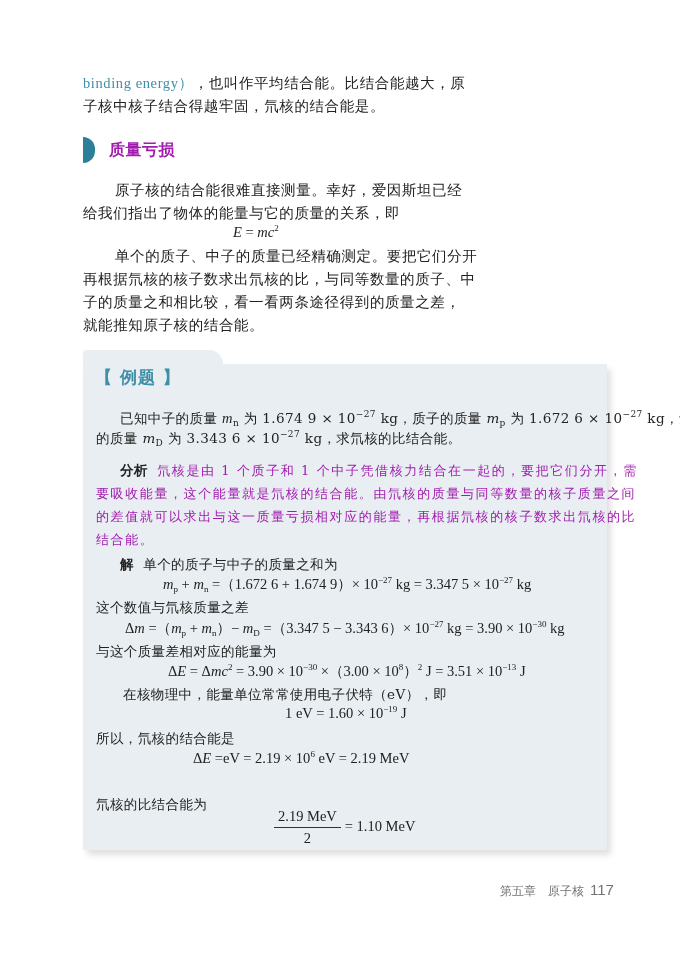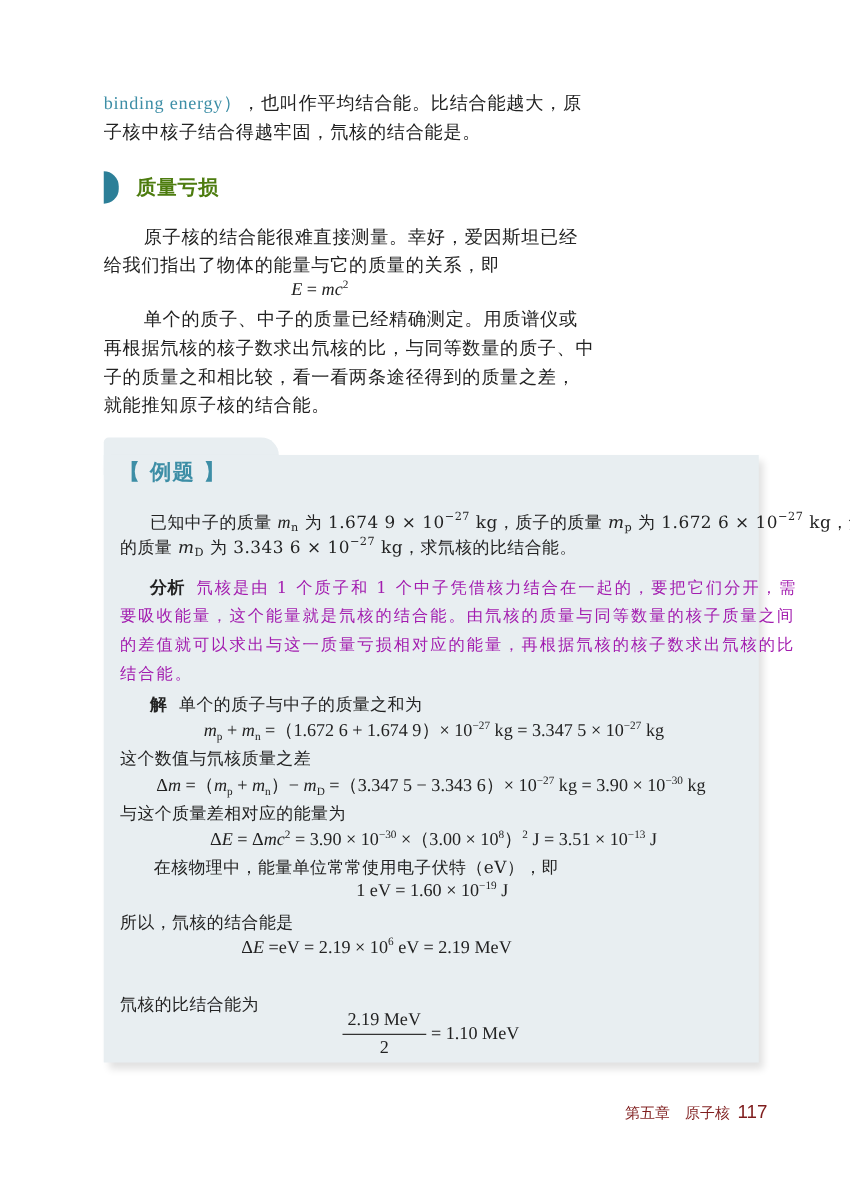--- a/index.html
+++ b/index.html
@@ -4,57 +4,57 @@
 <style>
   html, body { margin: 0; padding: 0; }
   body {
     width: 680px; height: 954px; background: #ffffff; position: relative; overflow: hidden;
     font-family: "DejaVu Serif", "Liberation Serif", serif; color: #222;
   }
   .p { position: absolute; font-size: 14.5px; line-height: 23px; letter-spacing: 0.6px; white-space: nowrap; }
   .teal { color: #3d8ea6; font-family: "Liberation Serif", serif; }
   .heading { position: absolute; left: 83px; top: 137px; display: flex; align-items: center; }
   .heading .marker { width: 12px; height: 26px; background: #2c7f98; border-radius: 0 13px 13px 0; margin-right: 14px; }
-  .heading .title { font-family: "DejaVu Sans", sans-serif; font-weight: bold; font-size: 16px; color: #4d7c0f; letter-spacing: 0.5px; }
+  .heading .title { font-family: "DejaVu Sans", sans-serif; font-weight: bold; font-size: 16px; color: #a21caf; letter-spacing: 0.5px; }
   .math { position: absolute; font-family: "Liberation Serif", serif; font-size: 14.5px; white-space: nowrap; }
   .math i { font-style: italic; }
   sup { font-size: 9px; vertical-align: 6px; line-height: 0; }
   sub { font-size: 9px; vertical-align: -3px; line-height: 0; }
 
   .box-tab { position: absolute; left: 83px; top: 350px; width: 140px; height: 30px; background: #e8eef1; border-radius: 4px 14px 0 0; }
   .box { position: absolute; left: 83px; top: 364px; width: 524px; height: 486px; background: #e8eef1;
          box-shadow: 4px 5px 6px rgba(0,0,0,0.12); }
   .box-label { position: absolute; left: 95px; top: 366px; font-family: "DejaVu Sans", sans-serif; font-weight: bold;
                font-size: 17px; color: #3d8ea6; letter-spacing: 1px; }
   .bp { position: absolute; font-size: 13.5px; line-height: 23px; white-space: nowrap; letter-spacing: 0.4px; }
   .kai { font-size: 13px; letter-spacing: 1.6px; color: #a21caf; }
   .bold { font-family: "DejaVu Sans", sans-serif; font-weight: bold; }
   .frac { display: inline-block; vertical-align: middle; text-align: center; margin: 0 4px; }
   .frac .num { display: block; border-bottom: 1px solid #333; padding: 0 4px 2px; }
   .frac .den { display: block; padding: 2px 4px 0; }
-  .footer { position: absolute; top: 881px; left: 500px; font-size: 12px; color: #7f1d1d; white-space: nowrap; }
+  .footer { position: absolute; top: 881px; left: 500px; font-size: 12px; color: #737373; white-space: nowrap; }
   .footer .pg { font-family: "Liberation Sans", sans-serif; font-size: 15px; margin-left: 6px; }
 </style>
 </head>
 <body>
 
 <div class="p" style="left:83px; top:72px;">
   <span class="teal">binding energy）</span><span>，也叫作平均结合能。比结合能越大，原</span>
 </div>
 <div class="p" style="left:83px; top:95px;">子核中核子结合得越牢固，氘核的结合能是。</div>
 
 <div class="heading">
   <div class="marker"></div>
   <span class="title">质量亏损</span>
 </div>
 
 <div class="p" style="left:115px; top:179px;">原子核的结合能很难直接测量。幸好，爱因斯坦已经</div>
 <div class="p" style="left:83px; top:202px;">给我们指出了物体的能量与它的质量的关系，即</div>
 <div class="math" style="left:233px; top:224px;"><i>E</i> = <i>mc</i><sup>2</sup></div>
-<div class="p" style="left:115px; top:245px;">单个的质子、中子的质量已经精确测定。用质谱仪或</div>
+<div class="p" style="left:115px; top:245px;">单个的质子、中子的质量已经精确测定。要把它们分开</div>
 <div class="p" style="left:83px; top:268px;">再根据氘核的核子数求出氘核的比，与同等数量的质子、中</div>
 <div class="p" style="left:83px; top:291px;">子的质量之和相比较，看一看两条途径得到的质量之差，</div>
 <div class="p" style="left:83px; top:314px;">就能推知原子核的结合能。</div>
 
 <div class="box-tab"></div>
 <div class="box"></div>
 <div class="box-label">【 例题 】</div>
 
 <div class="bp" style="left:120px; top:407px;">
   已知中子的质量 <i class="math" style="position:static">m</i><sub>n</sub> 为 1.674 9 × 10<sup>−27</sup> kg，质子的质量 <i>m</i><sub>p</sub> 为 1.672 6 × 10<sup>−27</sup> kg，氘核

